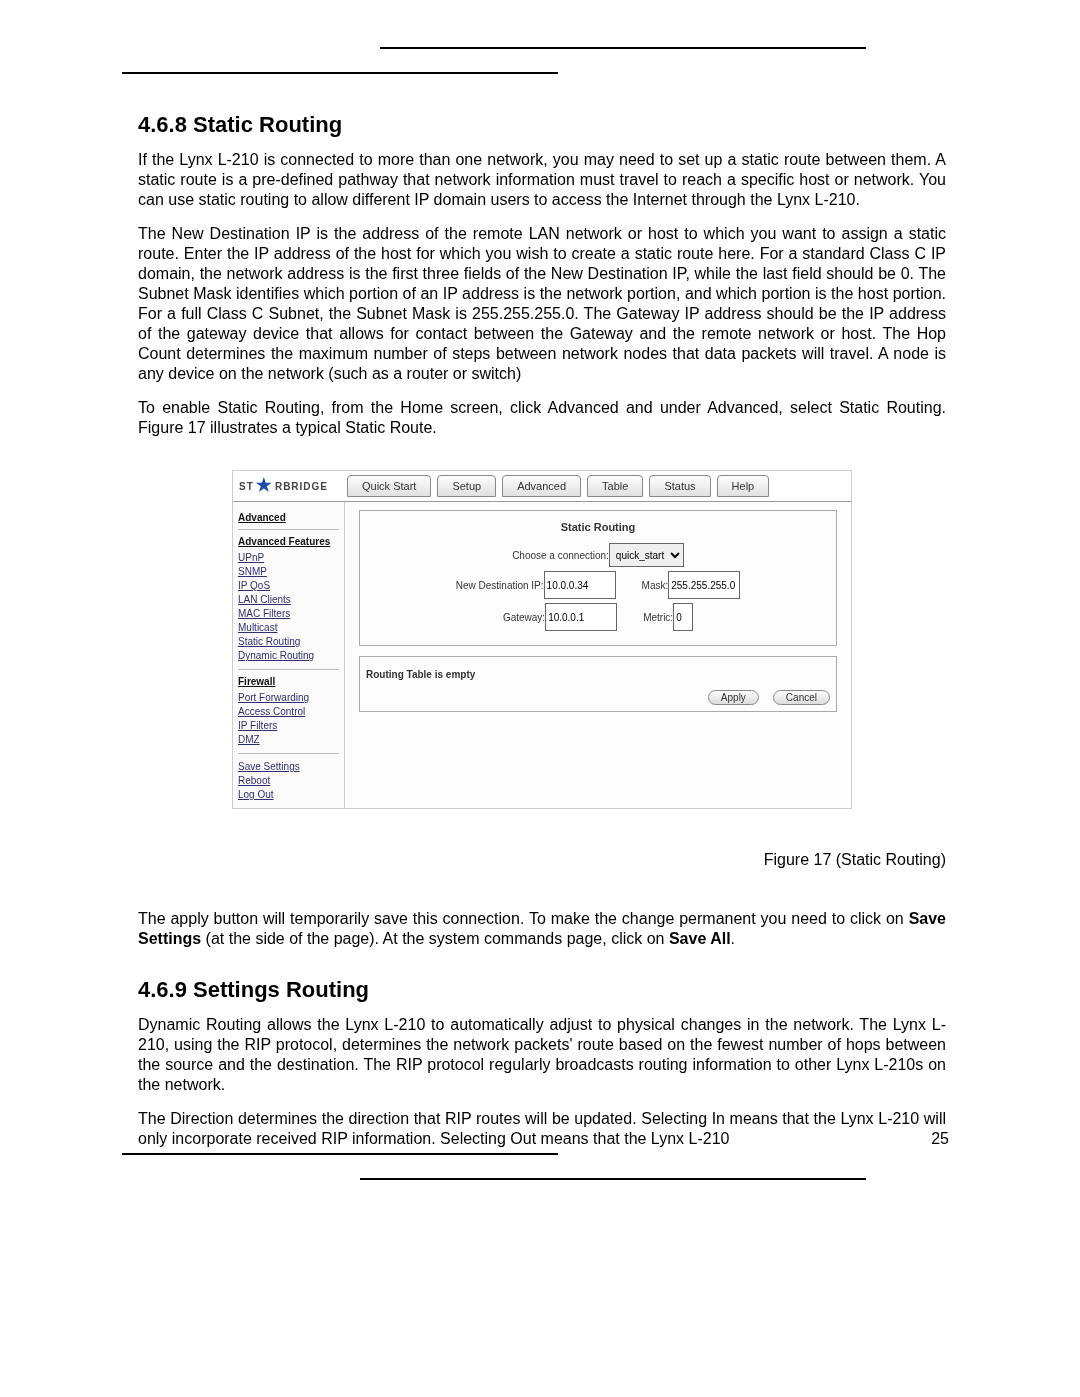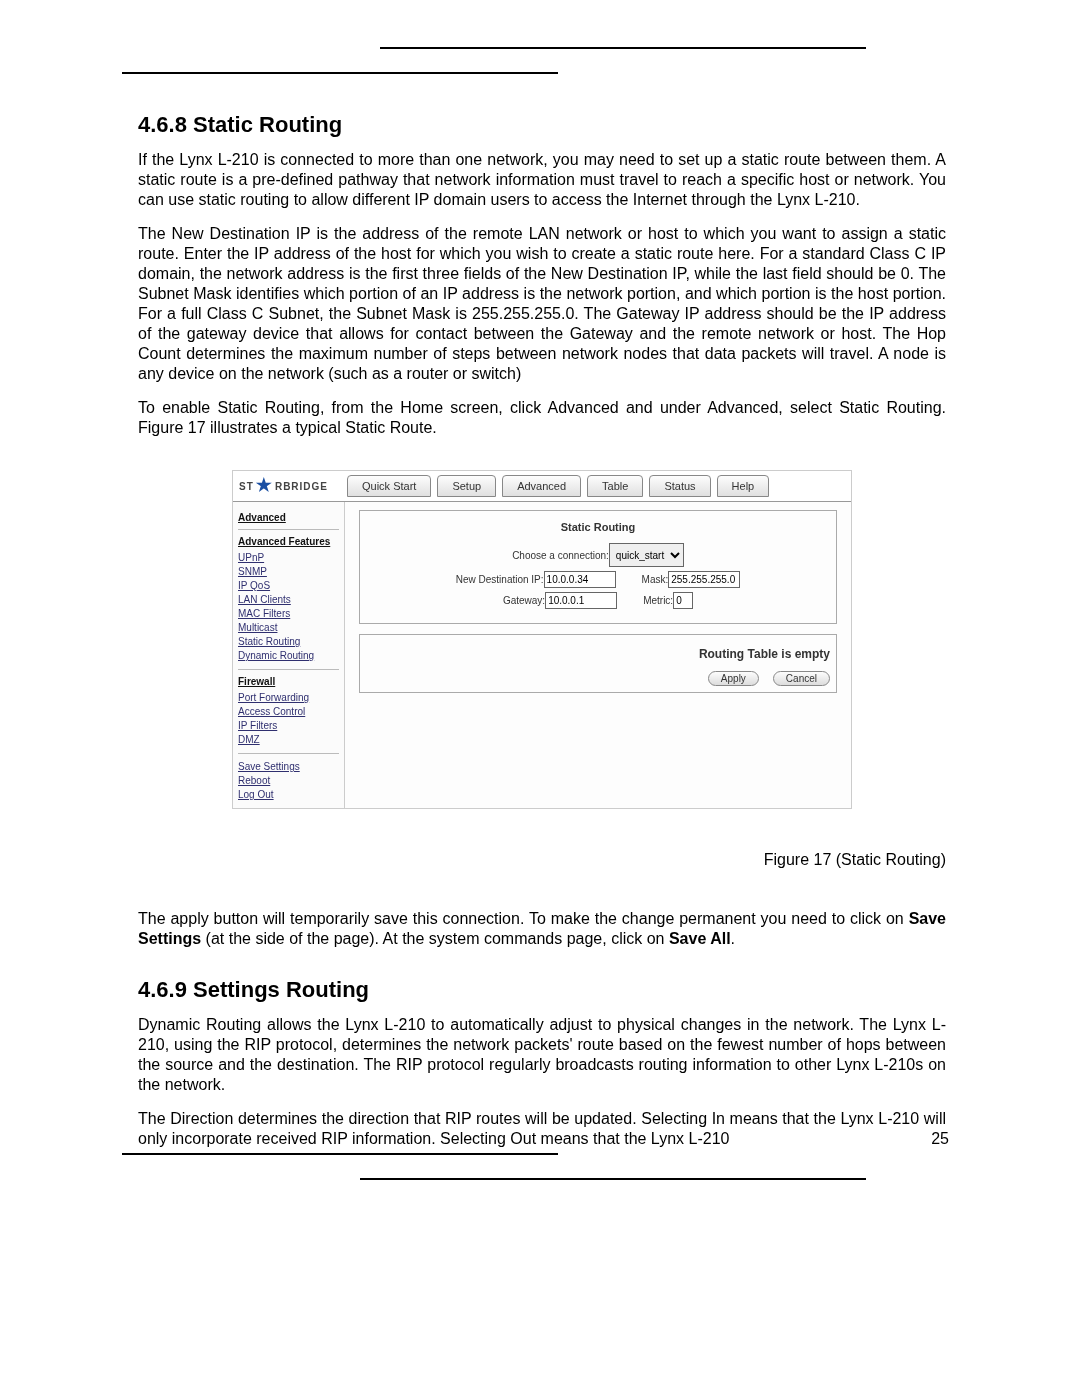--- a/index.html
+++ b/index.html
@@ -136,33 +136,33 @@
     justify-content: center;
     gap: 26px;
     margin: 4px 0;
     font-size: 10px;
   }
   .formrow label { display: inline-flex; align-items: center; }
   .formrow input, .formrow select {
     border: 1px solid #666;
     font-size: 10px;
     padding: 1px 2px;
-    height: 17px;
+    height: 28px;
   }
   .formrow input.ip { width: 72px; }
   .formrow input.small { width: 20px; }
   .formrow select { height: 24px; }
   .card2 {
     border: 1px solid #aaa;
     padding: 6px;
   }
   .card2 .msg {
-    text-align: right;
-    font-weight: bold;
-    font-size: 12px;
+    text-align: left;
+    font-weight: bold;
+    font-size: 10px;
     padding: 6px 0;
   }
   .btnrow {
     display: flex;
     justify-content: flex-end;
     gap: 14px;
     padding: 4px 0 0 0;
   }
   .btn {
     background: linear-gradient(#fdfdfd, #dcdcdc);

